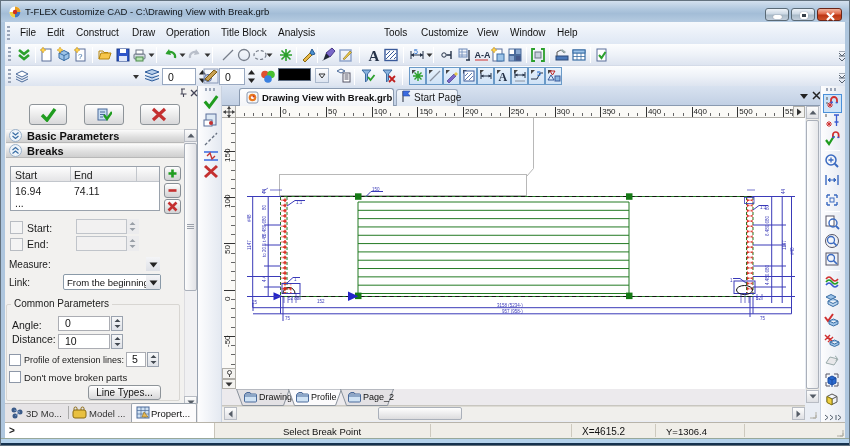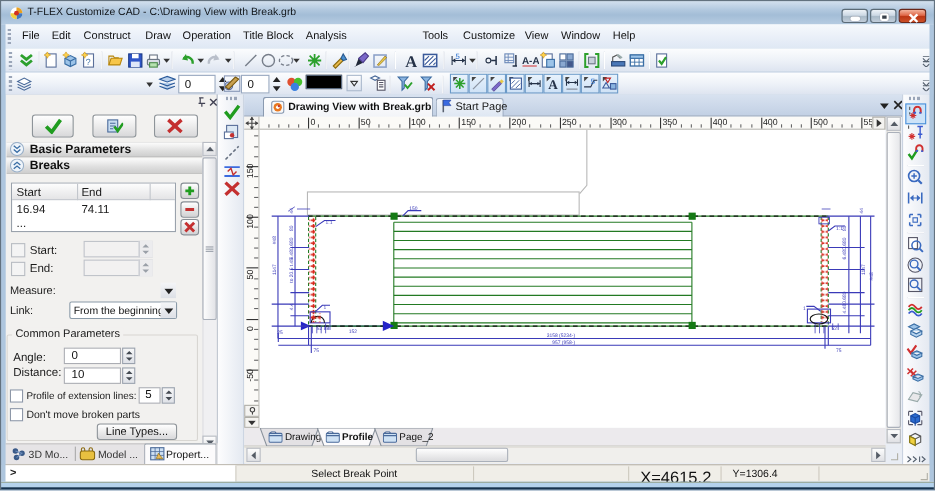--- a/index.html
+++ b/index.html
@@ -646,21 +646,21 @@
       <path d="M0.5 4 h12 M1 2 l2-1.5 h3 l1 1.5" fill="none" stroke="#4a6a9a"></path>
     </svg>
 <div class="abs" style="left:259px;top:392px;font-size:9px;font-weight:normal;color:#111">Drawing</div>
 <svg class="abs" style="left:288px;top:389px" width="54" height="17" viewBox="0 0 54 17">
       <path d="M0.5 0 H53.5 L47.5 16.5 H6.5 Z" fill="#fcfbfc" stroke="#8a929c"></path>
     </svg>
 <svg class="abs" style="left:296px;top:392px" width="13" height="11" viewBox="0 0 13 11">
       <rect x="0.5" y="2" width="12" height="8" rx="1" fill="#cfe2f4" stroke="#4a6a9a"></rect>
       <path d="M0.5 4 h12 M1 2 l2-1.5 h3 l1 1.5" fill="none" stroke="#4a6a9a"></path>
     </svg>
-<div class="abs" style="left:311px;top:392px;font-size:9px;font-weight:bold;color:#111">Profile</div>
+<div class="abs" style="left:311px;top:392px;font-size:9px;font-weight:normal;color:#111">Profile</div>
 <svg class="abs" style="left:340px;top:389px" width="54" height="17" viewBox="0 0 54 17">
       <path d="M0.5 0 H53.5 L47.5 16.5 H6.5 Z" fill="#e3e1e4" stroke="#8a929c"></path>
     </svg>
 <svg class="abs" style="left:348px;top:392px" width="13" height="11" viewBox="0 0 13 11">
       <rect x="0.5" y="2" width="12" height="8" rx="1" fill="#cfe2f4" stroke="#4a6a9a"></rect>
       <path d="M0.5 4 h12 M1 2 l2-1.5 h3 l1 1.5" fill="none" stroke="#4a6a9a"></path>
     </svg>
 <div class="abs" style="left:363px;top:392px;font-size:9px;font-weight:normal;color:#111">Page_2</div>
 <div class="abs" style="left:222px;top:406px;width:583px;height:15px;background:#f0efec;border-top:1px solid #dddbd4"></div>
 <div class="abs" style="left:224px;top:407px;width:13px;height:13px;background:linear-gradient(180deg,#fdfdfd,#dfe0e4);border:1px solid #b8bcc4"></div>
@@ -861,19 +861,19 @@
       <path d="M12 1 v5 M14 1 l3 2.5 -3 2.5" stroke="#55606e" fill="none"></path>
     </svg>
 <div class="abs" style="left:1px;top:422px;width:848px;height:16px;background:#f0eee8;border-top:1px solid #b8b4aa"></div>
 <div class="abs" style="left:1px;top:423px;width:214px;height:15px;background:#fff;border-right:1px solid #c9c5ba"></div>
 <div class="abs" style="left:9px;top:425px;font-size:10px;font-weight:bold;color:#222">&gt;</div>
 <div class="abs" style="left:283px;top:426px;font-size:9.5px;color:#111">Select Break Point</div>
 <div class="abs" style="left:430px;top:424px;width:1px;height:13px;background:#cdc9be"></div>
 <div class="abs" style="left:571px;top:424px;width:1px;height:13px;background:#cdc9be"></div>
 <div class="abs" style="left:655px;top:424px;width:1px;height:13px;background:#cdc9be"></div>
 <div class="abs" style="left:744px;top:424px;width:1px;height:13px;background:#cdc9be"></div>
-<div class="abs" style="left:582px;top:426px;font-size:15px;color:#111">X=4615.2</div>
+<div class="abs" style="left:582px;top:426px;font-size:10px;color:#111">X=4615.2</div>
 <div class="abs" style="left:666px;top:426px;font-size:9.5px;color:#111">Y=1306.4</div>
 <svg class="abs" style="left:835px;top:428px" width="10" height="10" viewBox="0 0 10 10">
       <path d="M8 2 v6 h-6 M8 5 v3 h-3" stroke="#b0aea4" fill="none"></path>
     </svg>
 <div class="abs" style="left:1px;top:438px;width:848px;height:7px;background:#b4d2ec;border-top:1px solid #98a89a;border-bottom:2px solid #16324e"></div>
     <div class="abs" style="left:0;top:444.5px;width:850px;height:1.5px;background:#3c6a9a"></div>
 </div>
 </body></html>

